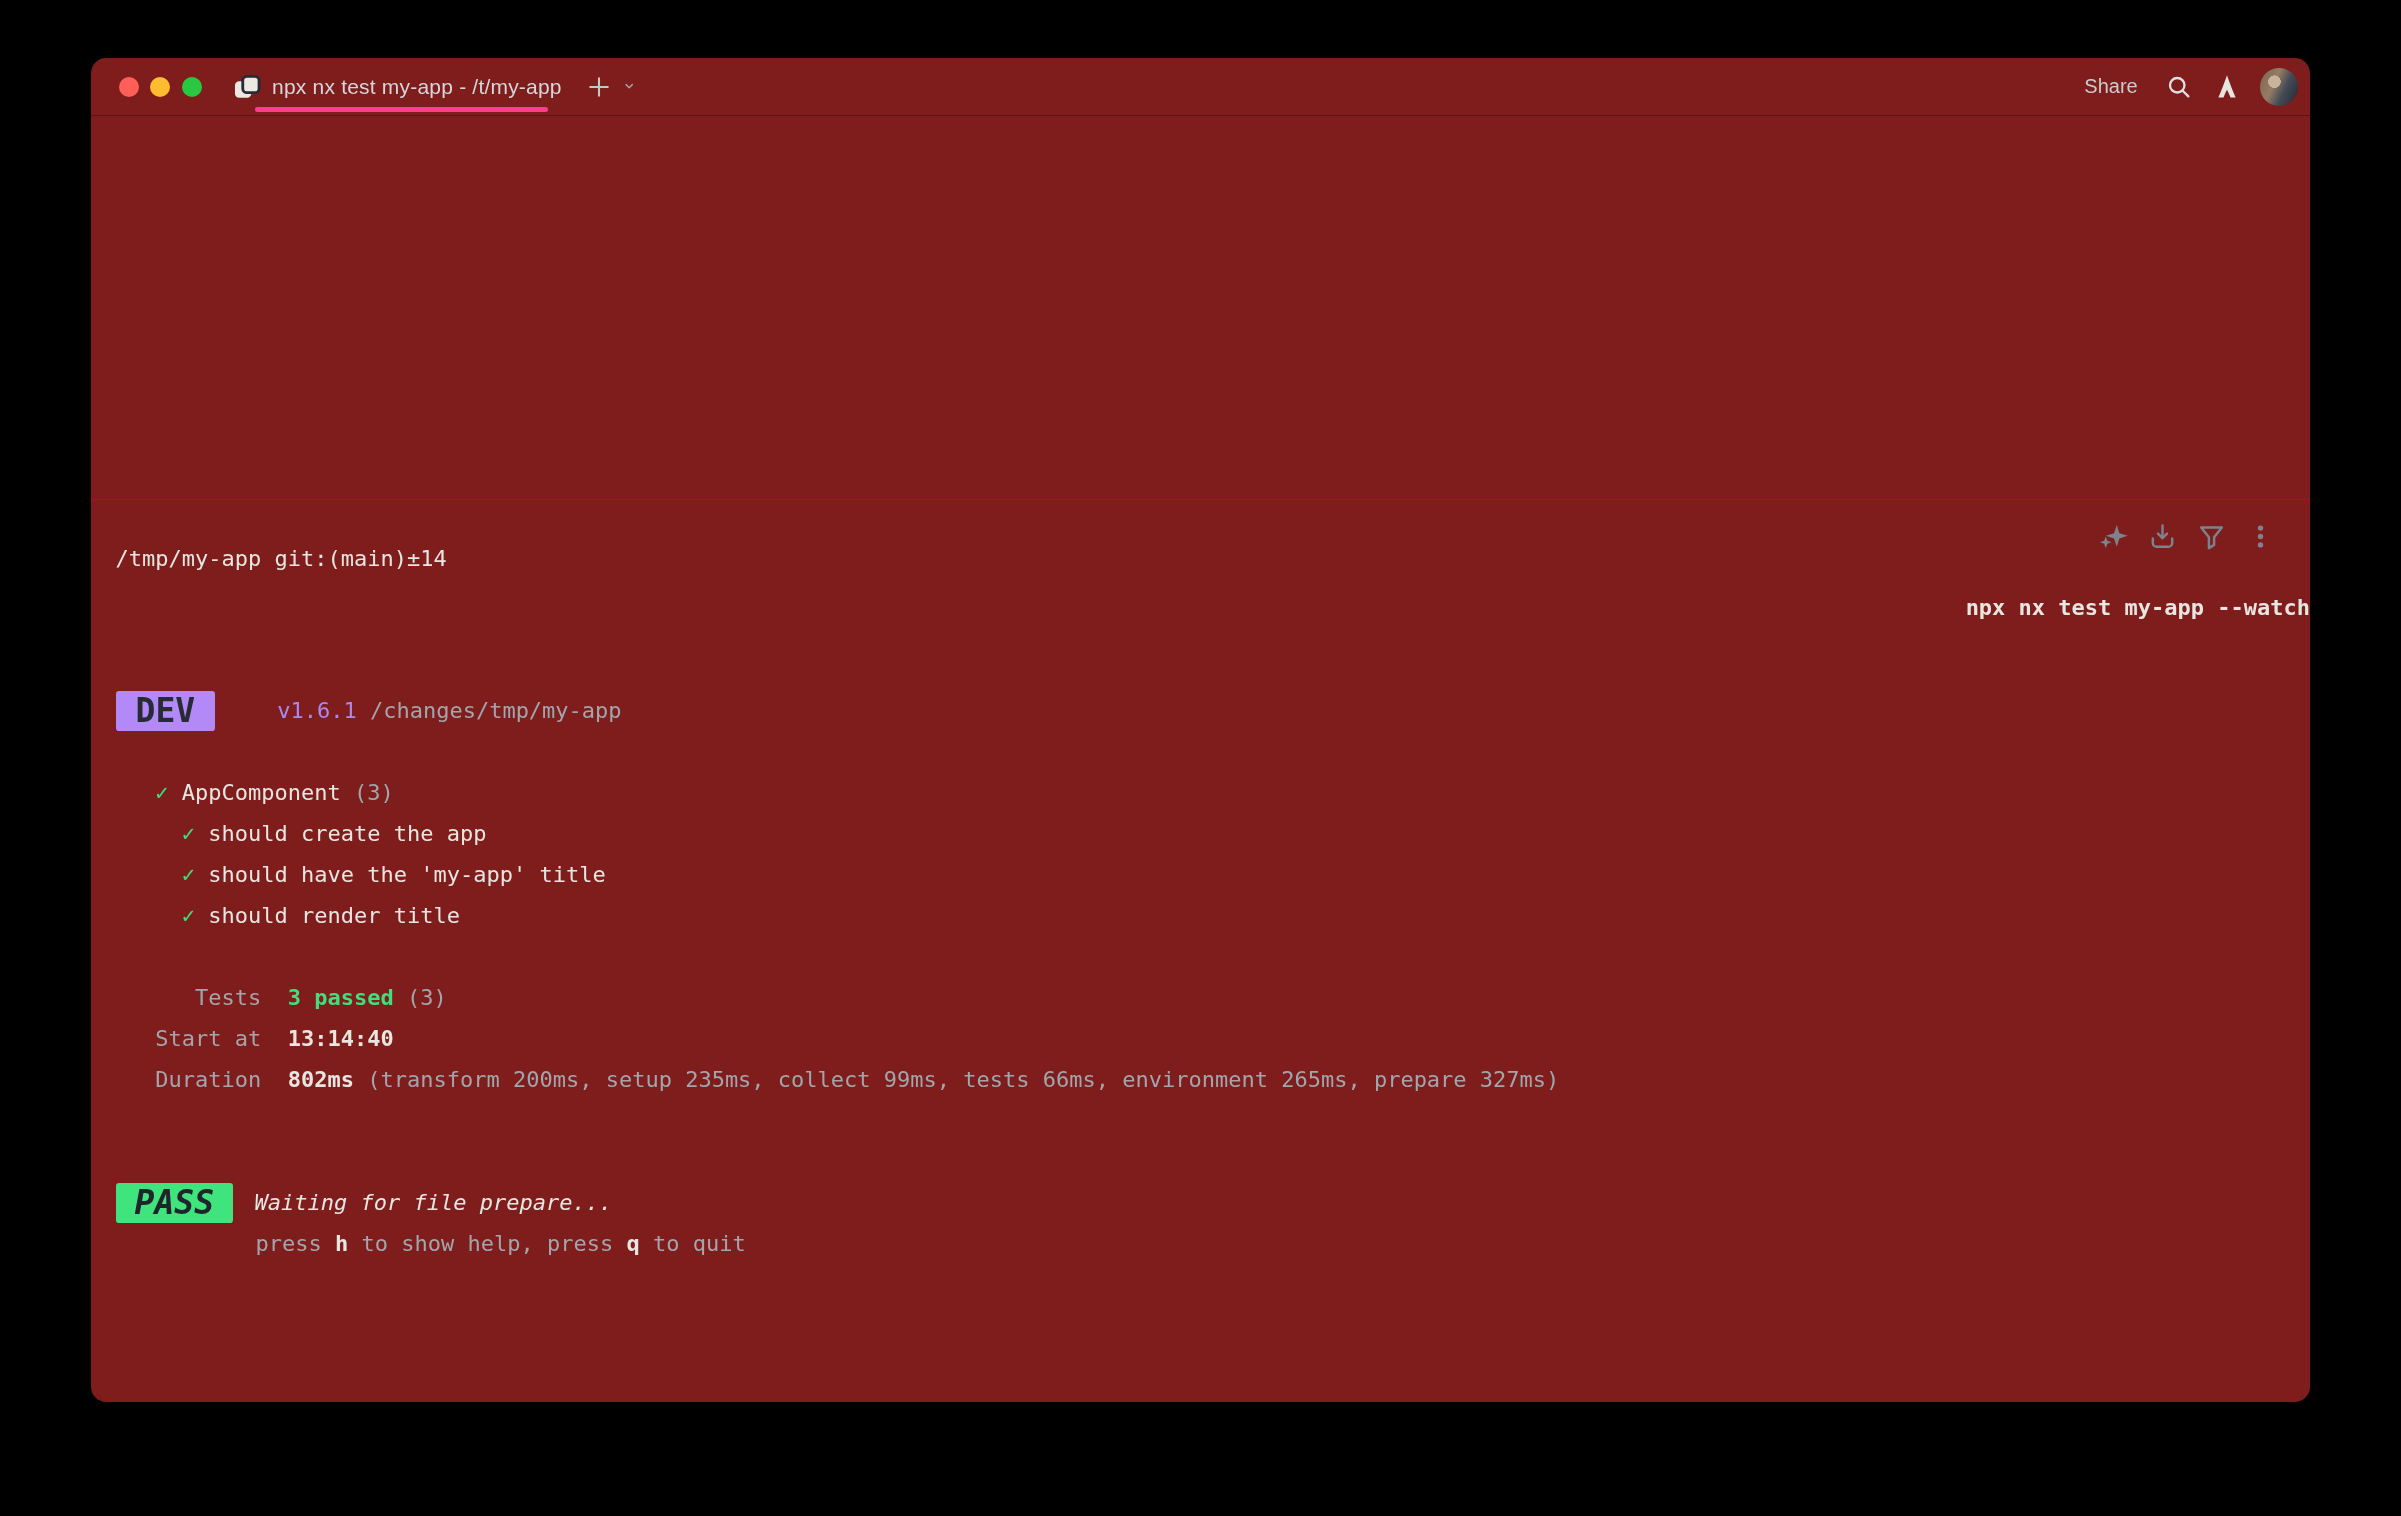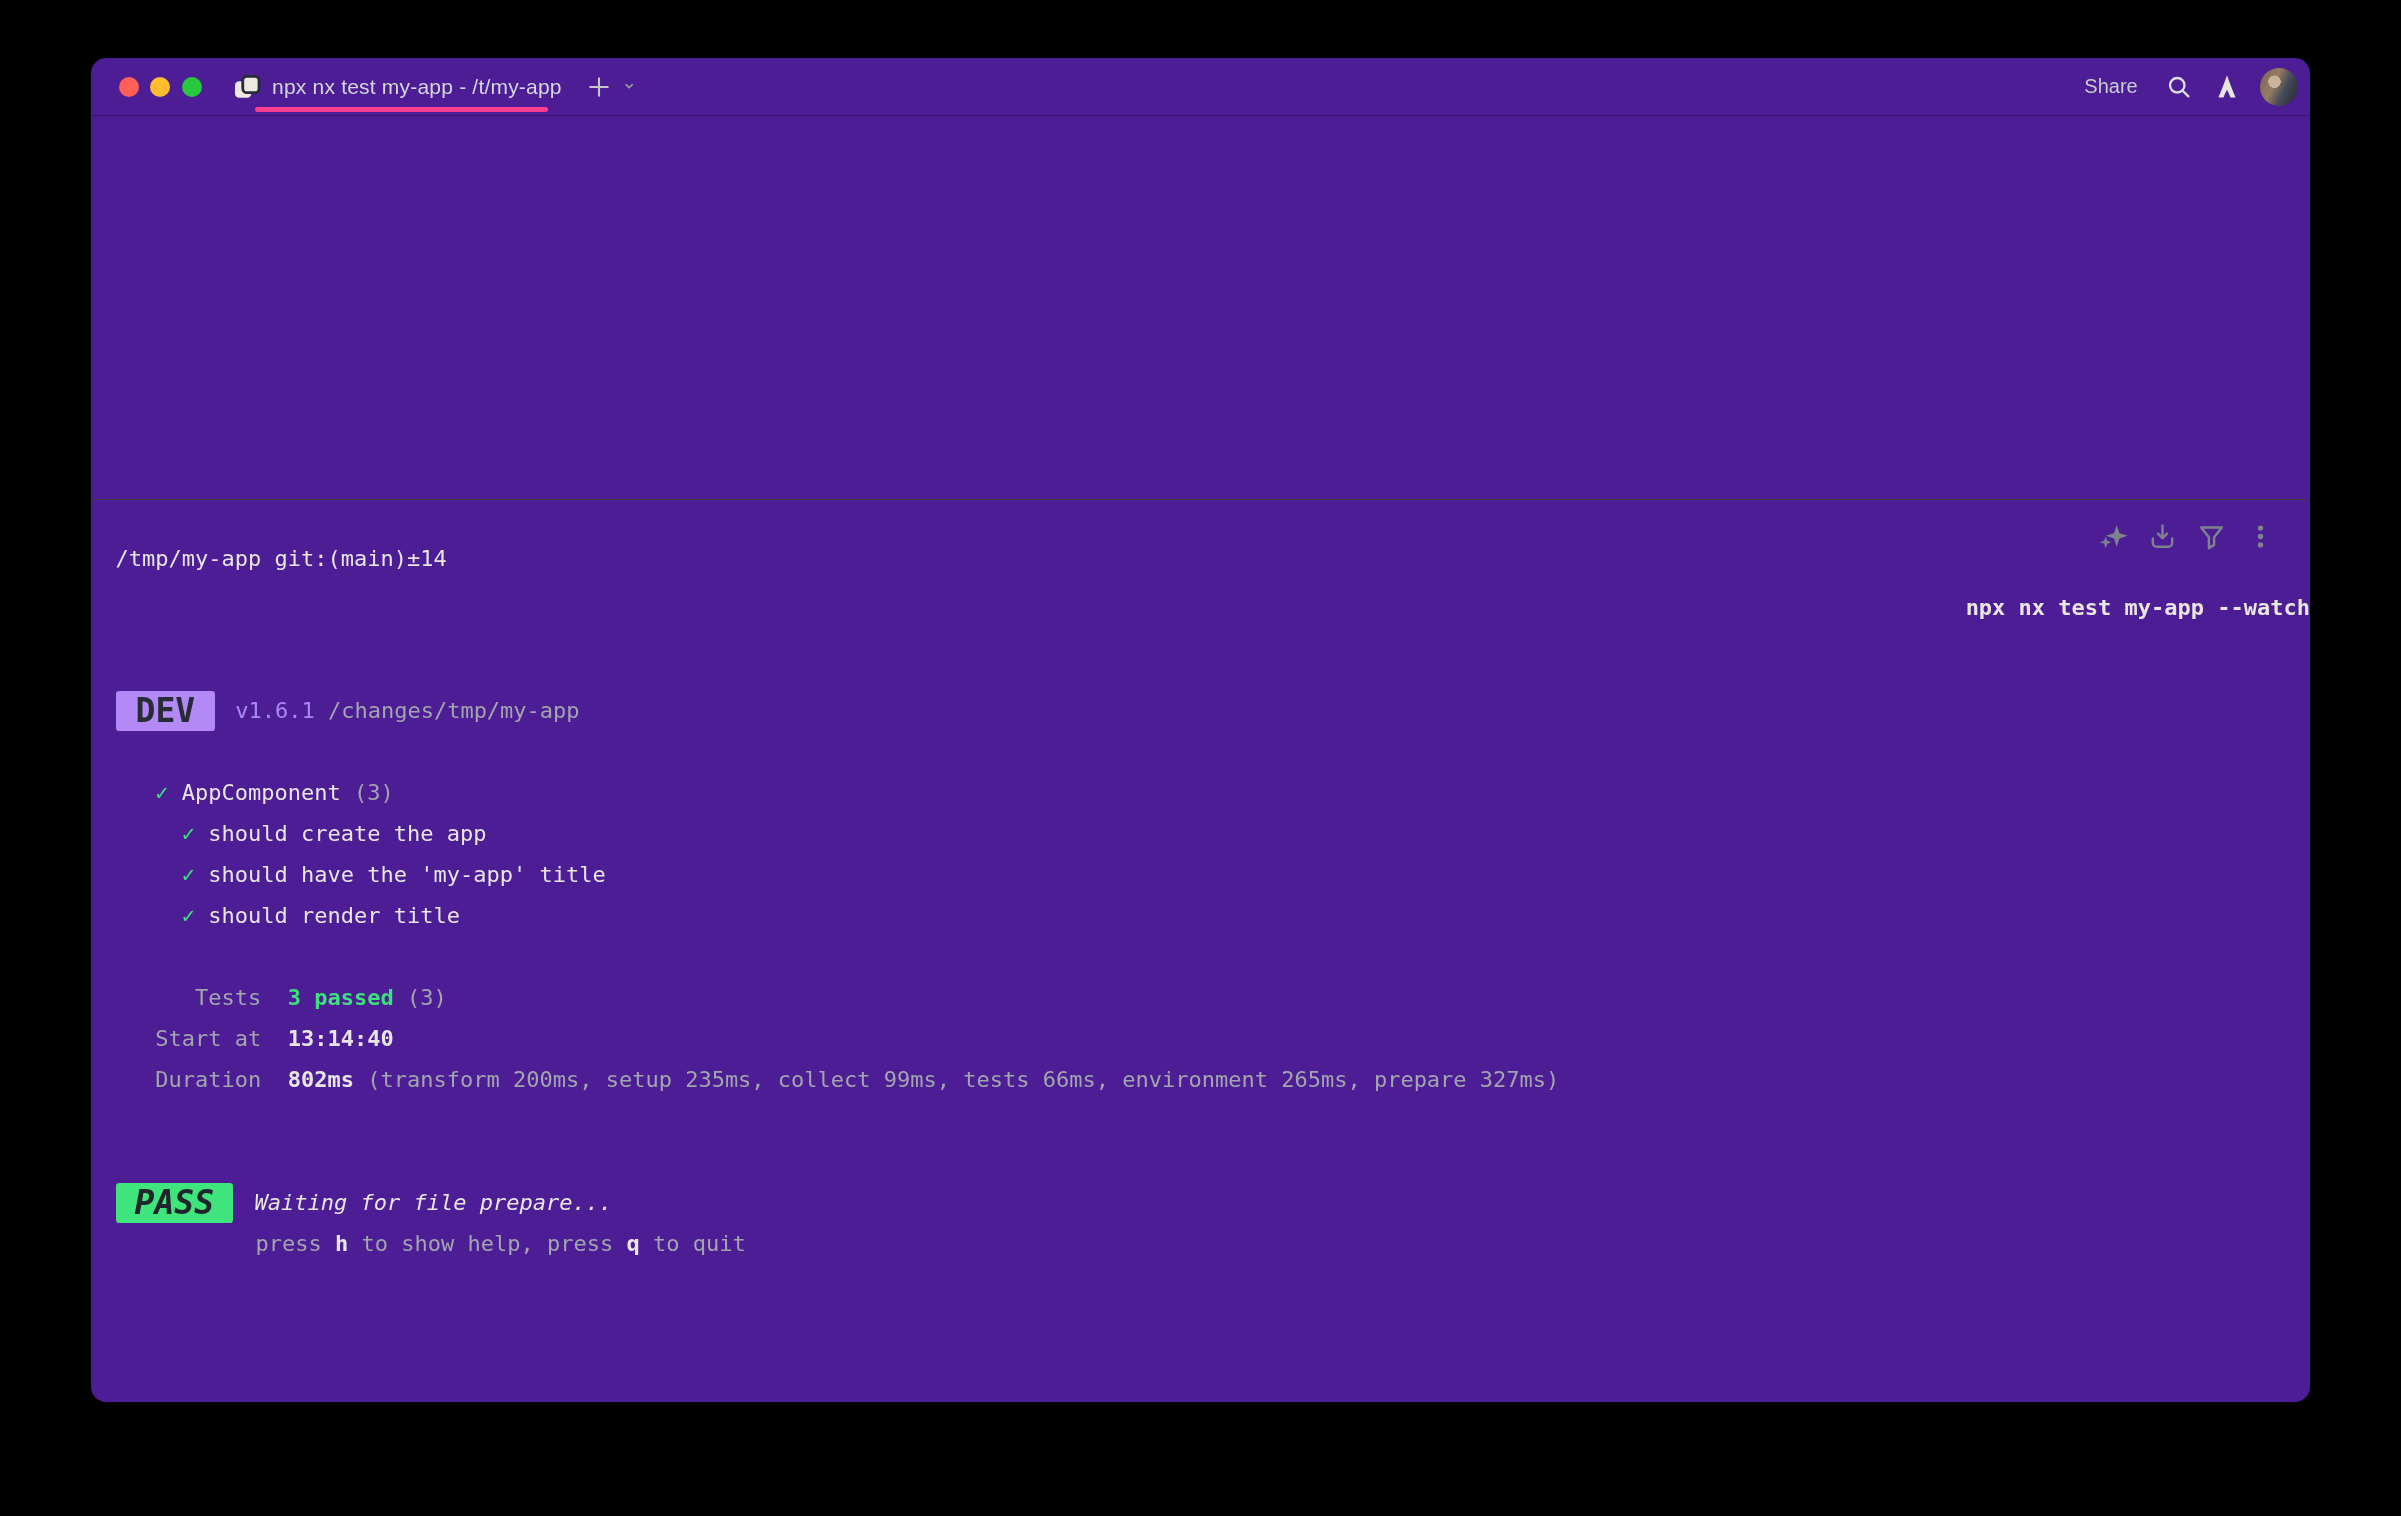--- a/index.html
+++ b/index.html
@@ -1,21 +1,21 @@
 <!DOCTYPE html>
 <html style="font-size:12.3px"><head>
 <meta charset="utf-8">
 <style>
   * { margin: 0; padding: 0; box-sizing: border-box; }
   html, body { width: 2401px; height: 1516px; background: #000; overflow: hidden; }
   body { font-family: "Liberation Sans", sans-serif; }
 
   .window {
     position: absolute; left: 91px; top: 58px; width: 2219px; height: 1344px;
-    background: #4c1d95; border-radius: 15.3px; overflow: hidden;
+    background: #7f1d1d; border-radius: 15.3px; overflow: hidden;
     box-shadow: 0 23px 61px rgba(0,0,0,0.8);
     display: flex; flex-direction: column;
   }
 
   
   .titlebar {
     position: relative; height: 58px; flex: none;
     display: flex; align-items: center;
     padding: 0 12.3px 0 17px;
     border-bottom: 0.8px solid rgba(0,0,0,0.28);
@@ -69,21 +69,21 @@
     font-family: "DejaVu Sans Mono", monospace;
     font-size: 22px; line-height: 41px; color: #e8e6e1; white-space: pre;
   }
   .dim   { color: #a2a6ac; }
   .grn   { color: #3ee07c; }
   .prp   { color: #a98af3; }
   .b     { font-weight: bold; }
 
   .cmdline { margin-top: 8.4px; font-weight: bold; text-align: right; }
 
-  .devline { margin-top: 62px; display: flex; align-items: center; height: 41px; }
+  .devline { margin-top: 62px; display: flex; align-items: center; height: 41px; gap: 42px; }
   .badge {
     display: inline-flex; align-items: center; justify-content: center;
     height: 40px; border-radius: 3.1px;
     font-family: "DejaVu Sans Mono", monospace; font-size: 33px; font-weight: bold;
   }
   .badge.purple { background: #b289f6; color: #272b33; padding: 0 20px; }
   .badge.green  { background: #40e47d; color: #20242b; padding: 0 19px; }
   .devline pre { margin-left: 20px; }
 
   .tree { margin-top: 41px; }

